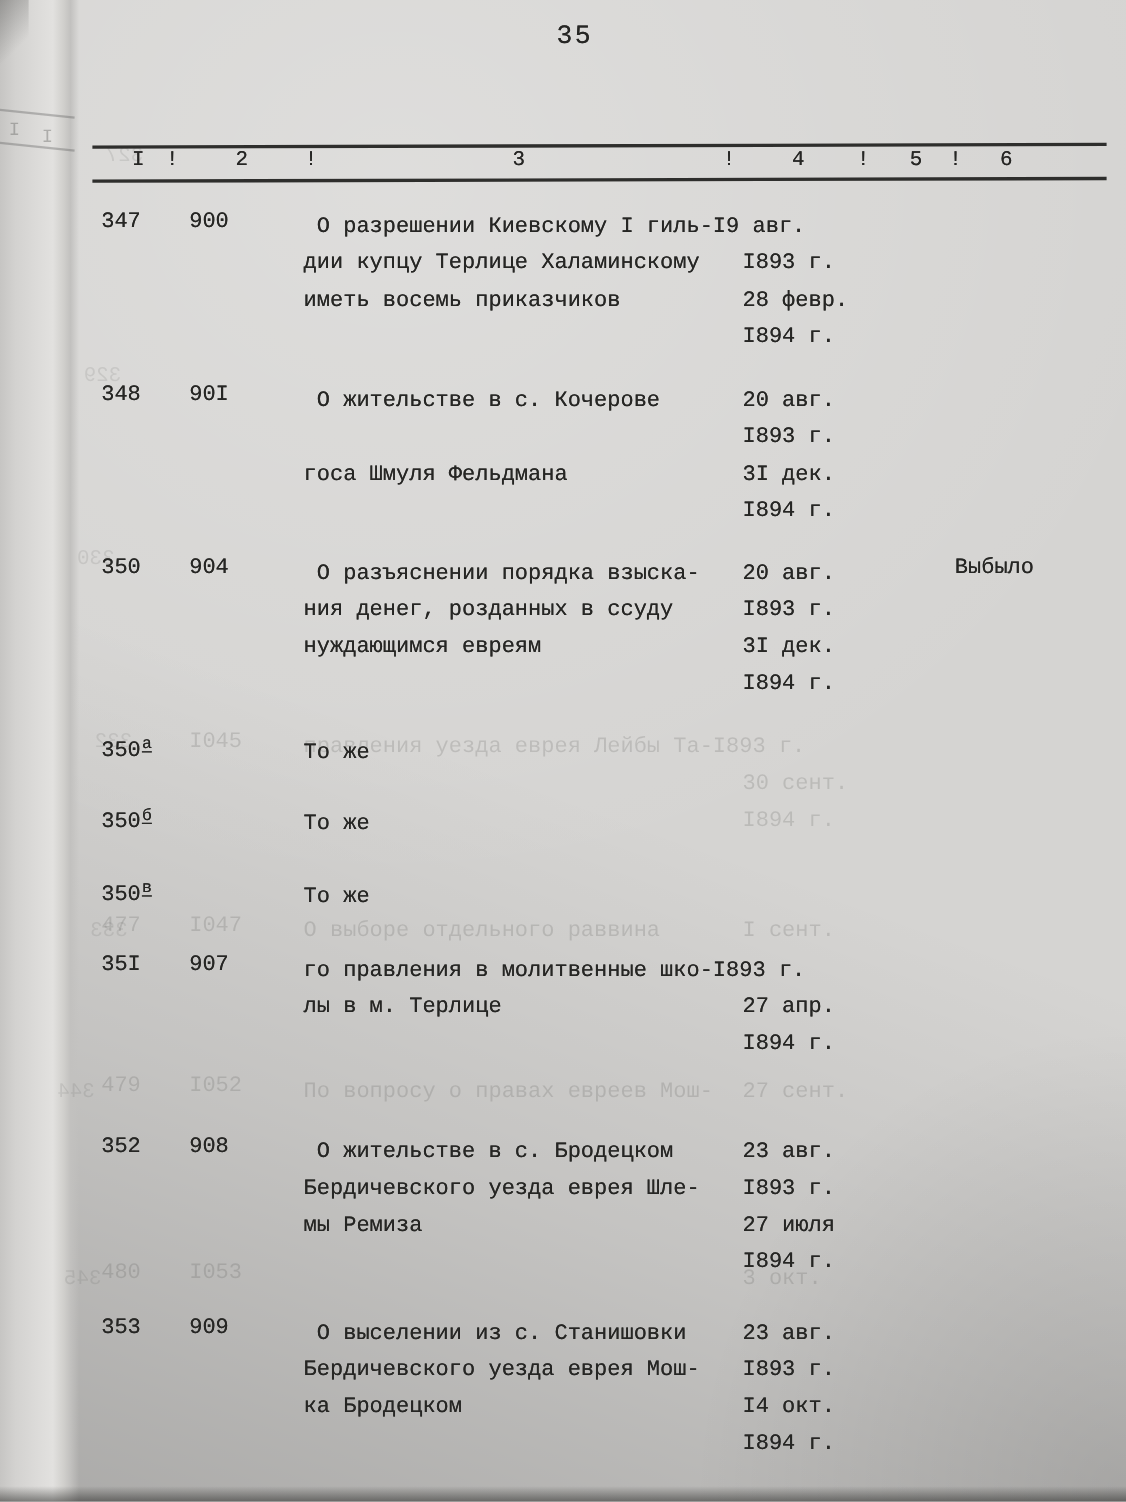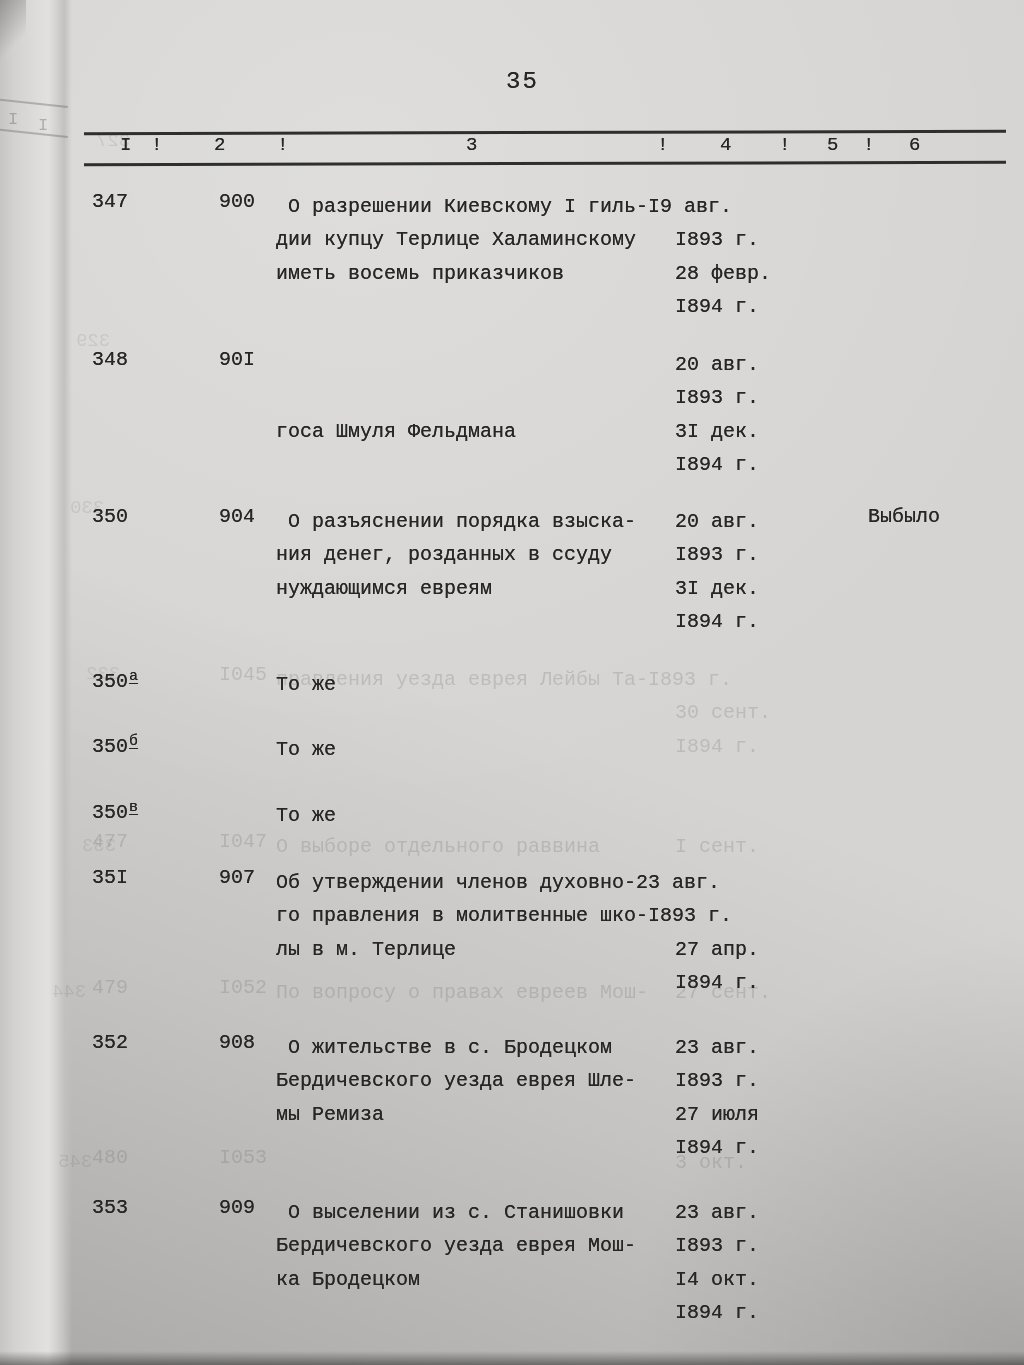--- a/index.html
+++ b/index.html
@@ -26,26 +26,26 @@
     position:absolute;left:0;top:0;width:26px;height:60px;
     background:linear-gradient(135deg,rgba(60,60,58,0.35),rgba(0,0,0,0) 70%);
   }
   .strip-line{position:absolute;height:0;border-top:2px solid rgba(90,90,88,0.35);}
   .strip-glyph{position:absolute;font-size:17px;color:rgba(80,80,78,0.35);}
   .bottom-shadow{
     position:absolute;left:0;bottom:0;width:100%;height:14px;
     background:linear-gradient(180deg,rgba(30,30,28,0) 0%,rgba(30,30,28,0.5) 100%);
   }
   .typed{font-size:20px;text-shadow:0 0 0.6px rgba(30,30,28,0.85);}
-  .page-num{position:absolute;left:506px;top:20px;font-size:24px;letter-spacing:2px;margin-top:48px;}
+  .page-num{position:absolute;left:506px;top:20px;font-size:24px;letter-spacing:2px;}
   .rule{position:absolute;left:84px;width:922px;border-top:3px solid #2e2e2c;transform:rotate(-0.15deg);}
   .hdr-cell{position:absolute;top:134px;font-size:19px;}
   .entry{position:absolute;left:0;width:1024px;}
   .c1{position:absolute;left:92px;white-space:pre;}
-  .c2{position:absolute;left:172px;white-space:pre;margin-left:47px;}
+  .c2{position:absolute;left:172px;white-space:pre;}
   .sup{font-size:15px;vertical-align:7px;text-decoration:underline;margin-left:1px;text-underline-offset:3px;}
   .lines{position:absolute;left:276px;width:740px;}
   .line{position:relative;height:33.4px;line-height:33.4px;white-space:pre;}
   .c3{white-space:pre;}
   .c4{position:absolute;left:399px;top:0;white-space:pre;}
   .line.merged .c4{position:static;}
   .c6{position:absolute;left:868px;white-space:pre;}
   
   .ghost{opacity:0.17;color:#434340;filter:blur(0.4px);}
   .ghost .typed, .ghost.typed{text-shadow:none;}
@@ -128,21 +128,21 @@
       <div class="line"><span class="c3">дии купцу Терлице Халаминскому</span><span class="c4">I893 г.</span></div>
       <div class="line"><span class="c3">иметь восемь приказчиков</span><span class="c4">28 февр.</span></div>
       <div class="line"><span class="c3"></span><span class="c4">I894 г.</span></div>
     </div>
   </div>
 
   <div class="entry typed" style="top:348px;">
     <span class="c1">348</span>
     <span class="c2">90I</span>
     <div class="lines">
-      <div class="line"><span class="c4">20 авг.</span></div>
+      <div class="line"><span class="c3"> О жительстве в с. Кочерове</span><span class="c4">20 авг.</span></div>
       <div class="line"><span class="c4">I893 г.</span></div>
       <div class="line"><span class="c3">госа Шмуля Фельдмана</span><span class="c4">3I дек.</span></div>
       <div class="line"><span class="c3"></span><span class="c4">I894 г.</span></div>
     </div>
   </div>
 
   <div class="entry typed" style="top:505px;">
     <span class="c1">350</span>
     <span class="c2">904</span>
     <div class="lines">
@@ -170,21 +170,20 @@
     <span class="c1"><span>350</span><sup class="sup">в</sup></span>
     <div class="lines">
       <div class="line"><span class="c3">То же</span></div>
     </div>
   </div>
 
   <div class="entry typed" style="top:866px;">
     <span class="c1">35I</span>
     <span class="c2">907</span>
     <div class="lines">
-      <div class="line merged"><span class="c3">Об утверждении членов духовно-</span><span class="c4">23 авг.</span></div>
       <div class="line merged"><span class="c3">го правления в молитвенные шко-</span><span class="c4">I893 г.</span></div>
       <div class="line"><span class="c3">лы в м. Терлице</span><span class="c4">27 апр.</span></div>
       <div class="line"><span class="c3"></span><span class="c4">I894 г.</span></div>
     </div>
   </div>
 
   <div class="entry typed" style="top:1031px;">
     <span class="c1">352</span>
     <span class="c2">908</span>
     <div class="lines">

